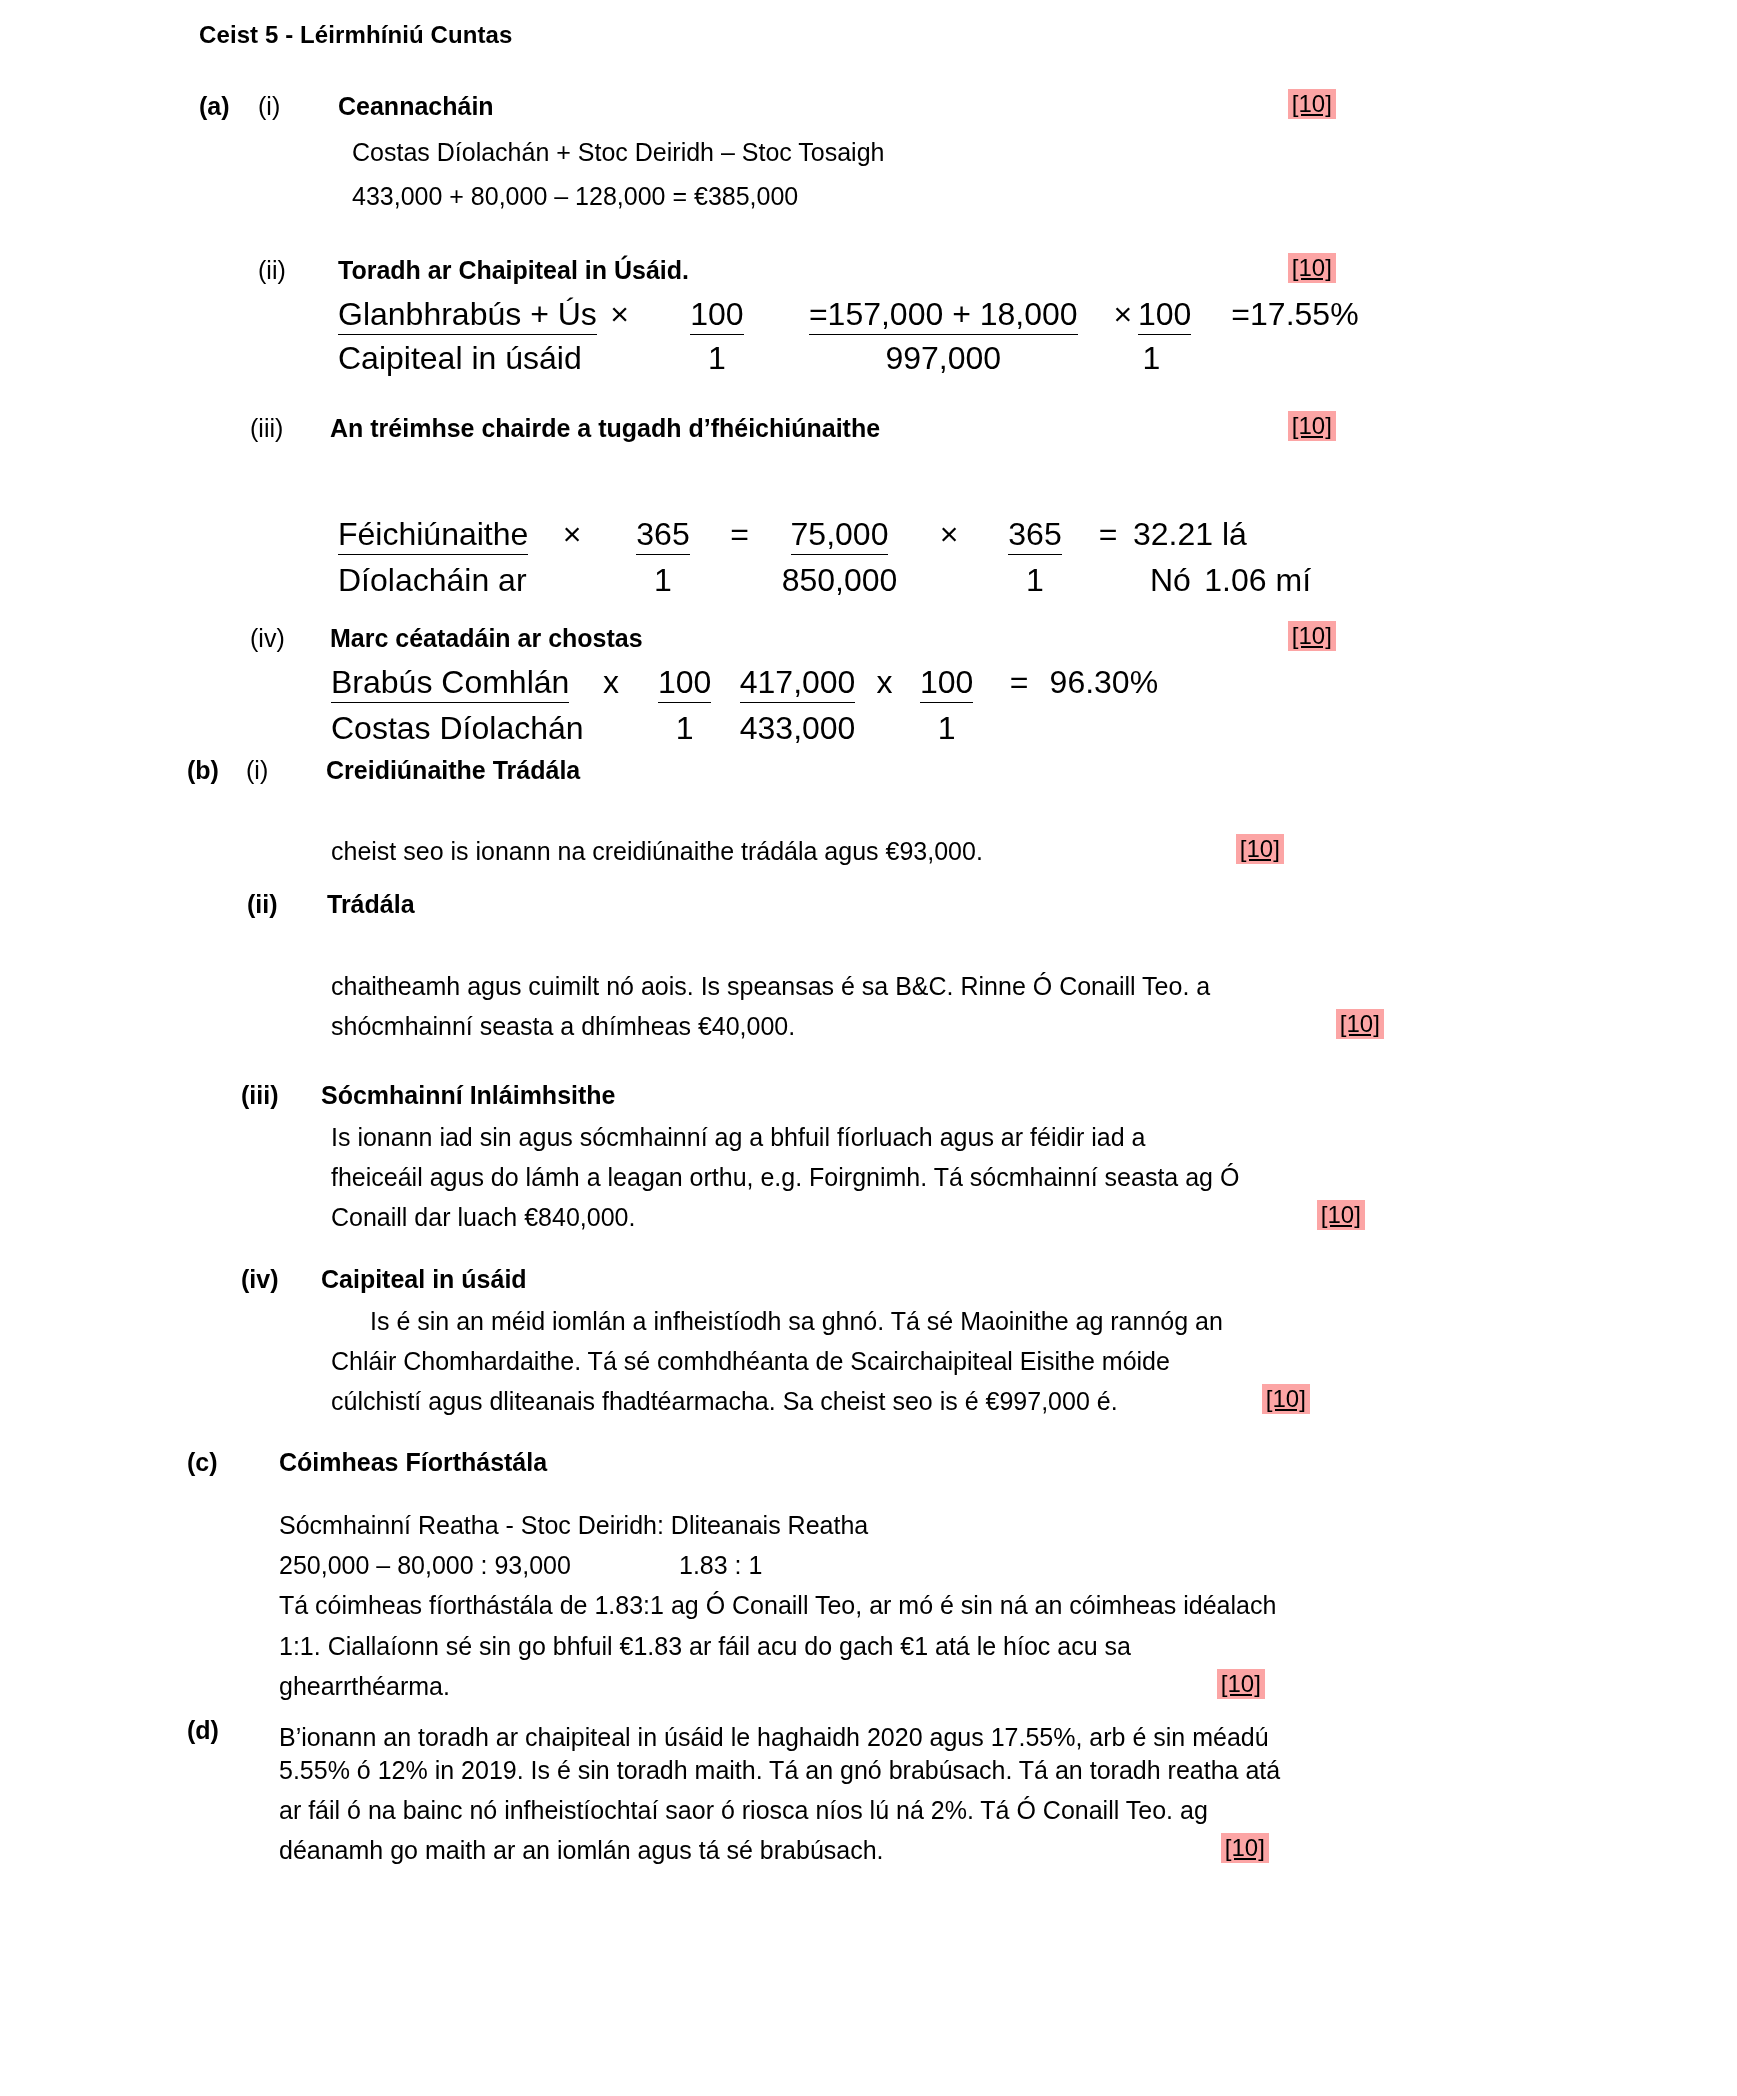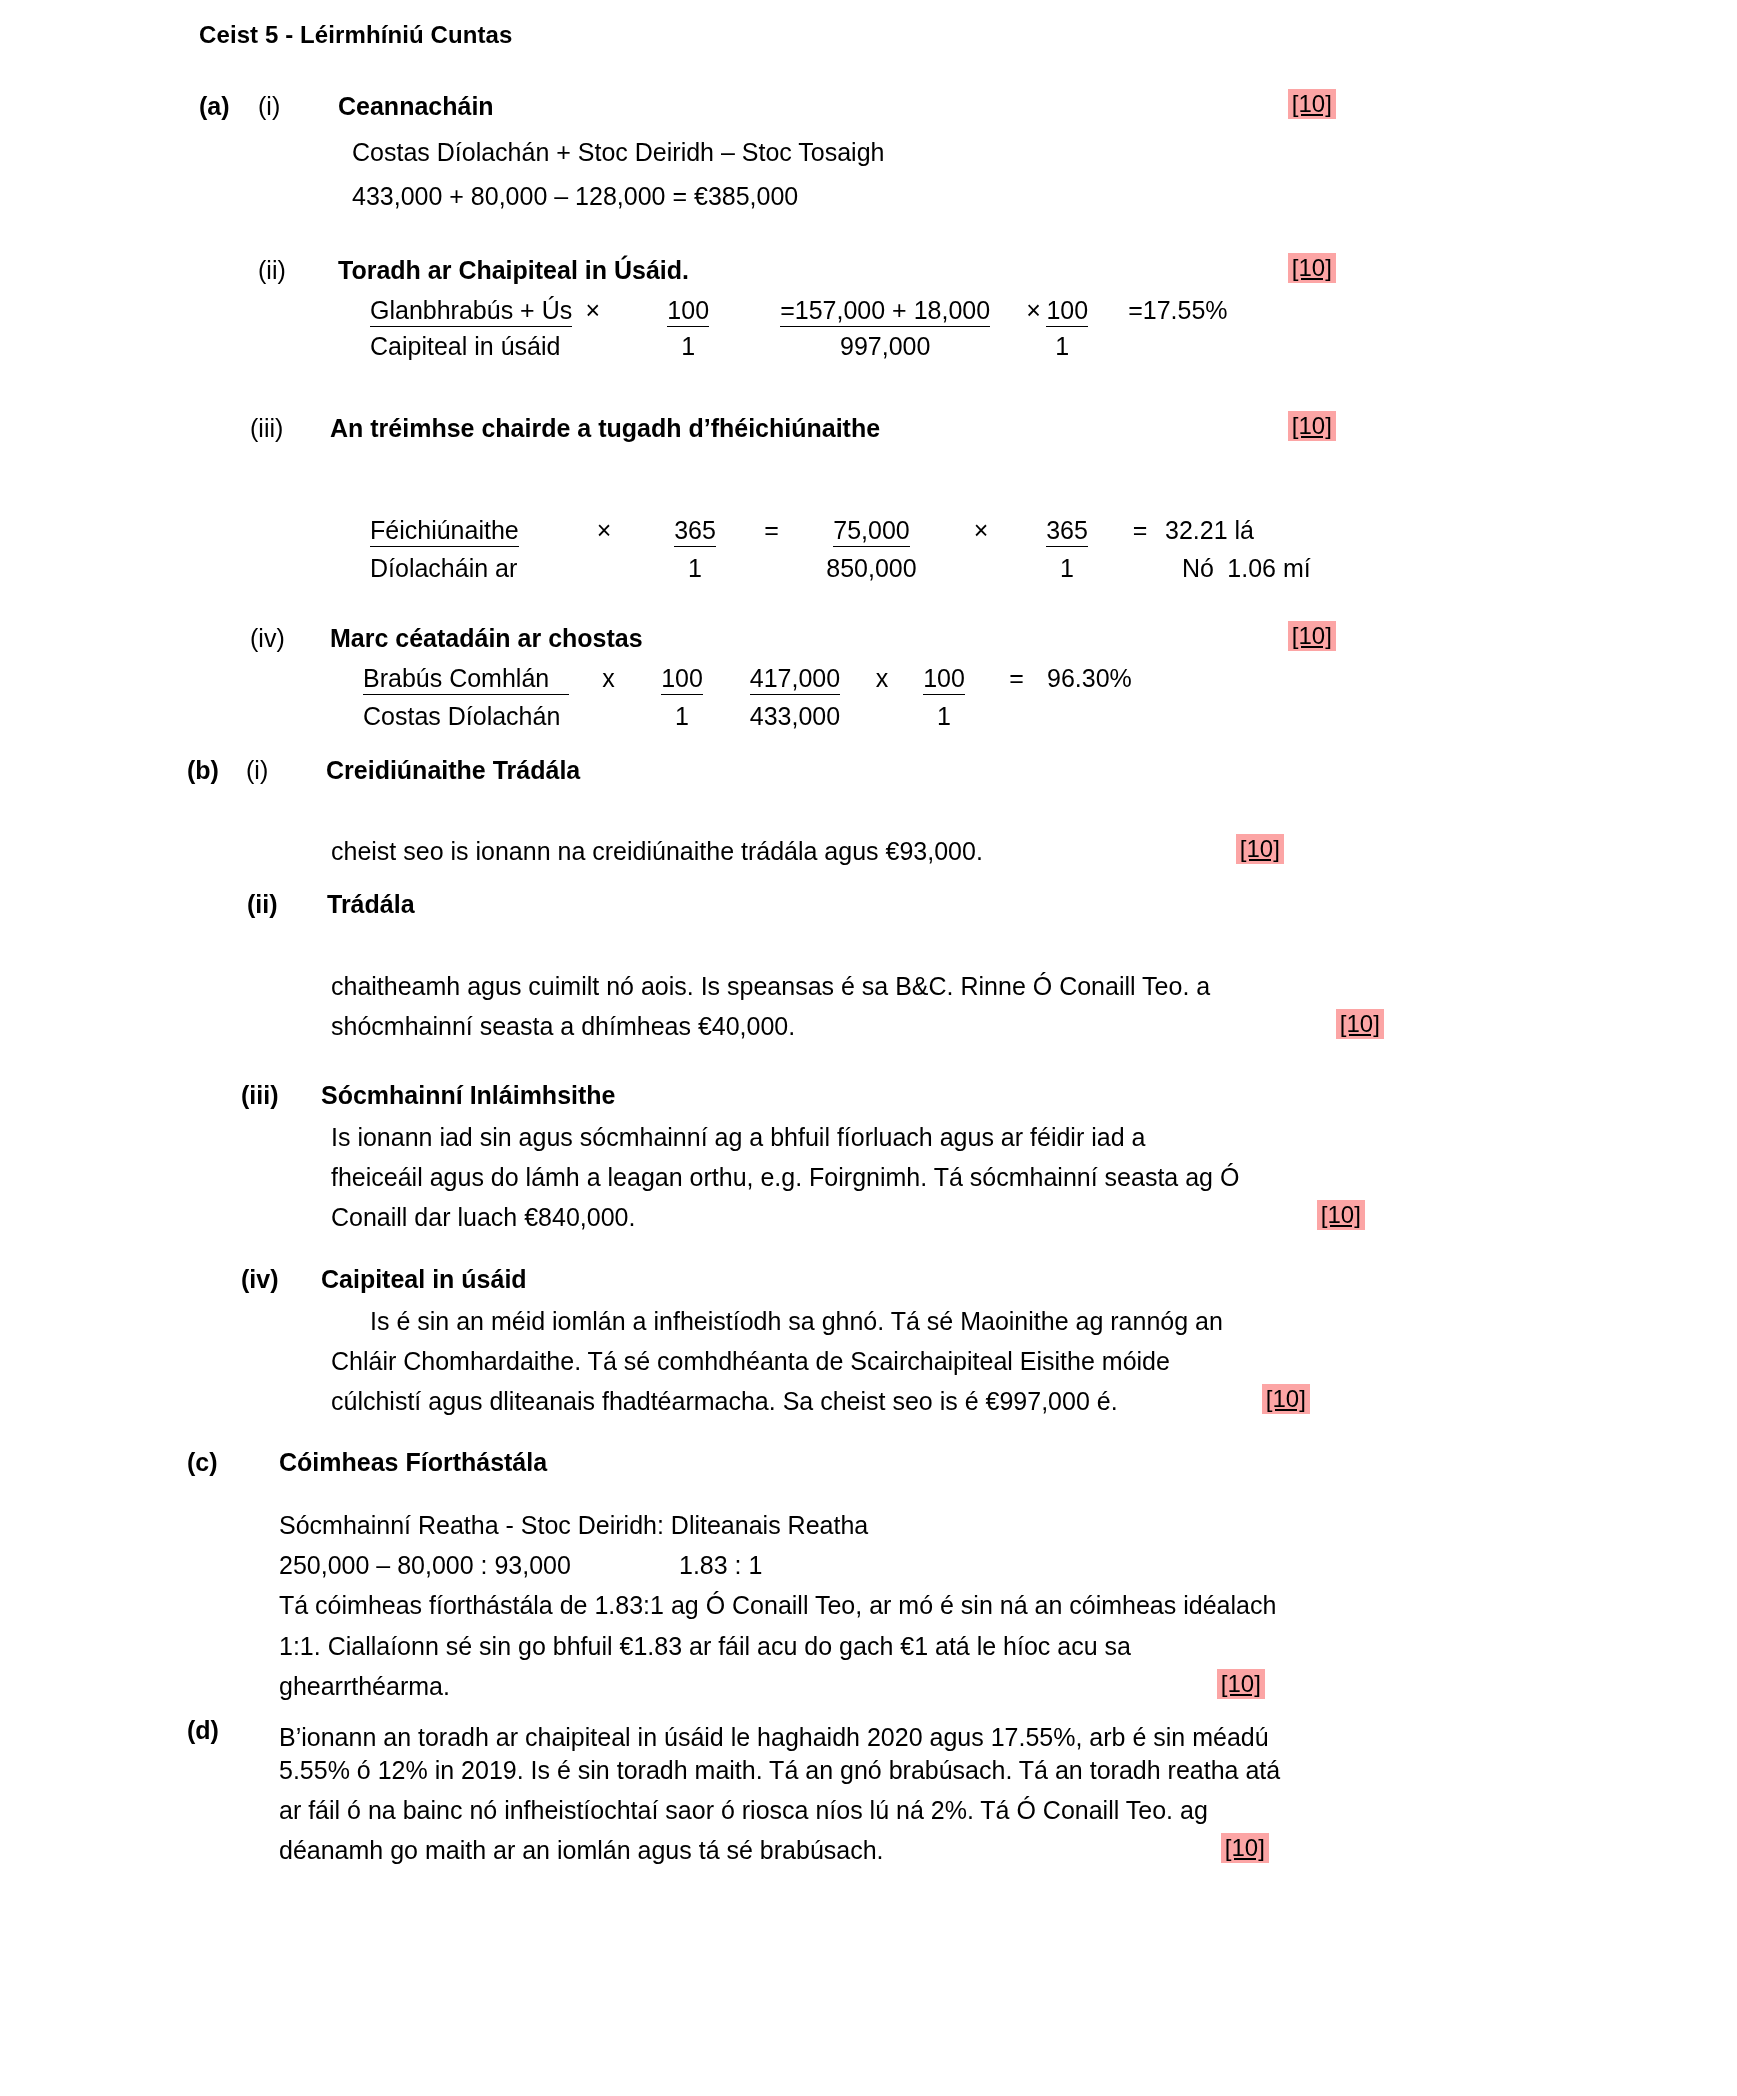--- a/index.html
+++ b/index.html
@@ -73,23 +73,22 @@
 
   
   .body-text {
     font-size: 25px;
     line-height: 1.54;
   }
 
   
   .formula {
     position: absolute;
-    font-size: 25px;
+    font-size: 32px;
     line-height: 1.18;
-    margin-left: 32px;
   }
   .formula table { border-collapse: collapse; }
   .formula td {
     padding: 0 0 0 0;
     vertical-align: top;
     white-space: nowrap;
   }
   .num { border-bottom: 1.9px solid #000; display: inline-block; }
   .nb { display: inline-block; }
 

